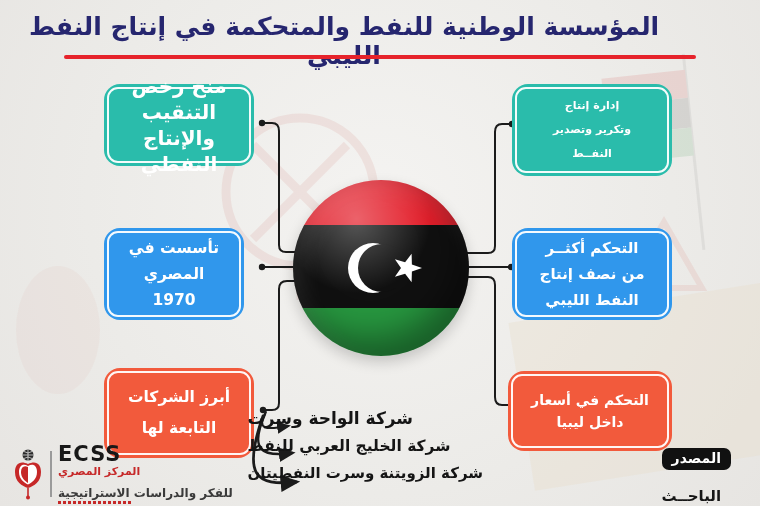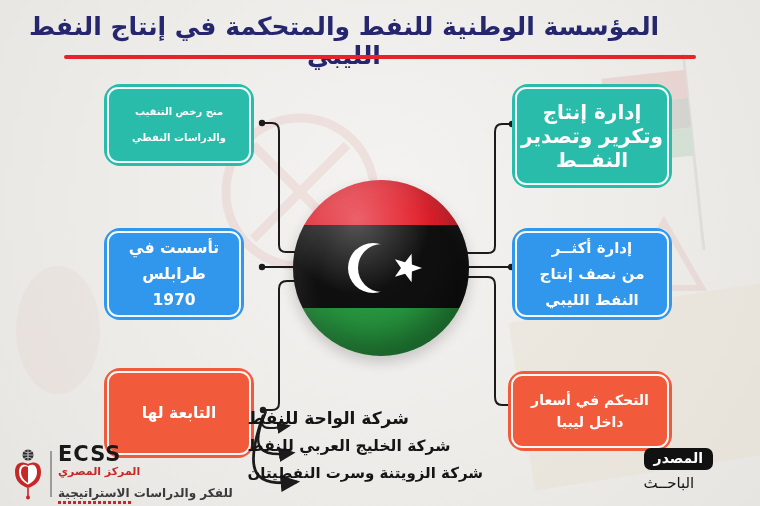--- a/index.html
+++ b/index.html
@@ -31,22 +31,22 @@
   }
   .box::before {
     content:""; position:absolute; inset:3px; border:2px solid rgba(255,255,255,.95);
     border-radius:11px; pointer-events:none;
   }
   .box span { display:block; position:relative; }
   .teal   { background:#2abcab; }
   .blue   { background:#3097ec; }
   .orange { background:#f25a3c; }
 
-  #box-tl { left:104px; top:84px;  width:150px; height:82px; font-size:10px;   line-height:26px; }
-  #box-tr { left:512px; top:84px;  width:160px; height:104px; font-size:20px; line-height:24px; }
+  #box-tl { left:104px; top:84px;  width:150px; height:82px; font-size:20px;   line-height:26px; }
+  #box-tr { left:512px; top:84px;  width:160px; height:92px; font-size:11px; line-height:24px; }
   #box-ml { left:104px; top:228px; width:140px; height:92px; font-size:15.5px; line-height:26px; }
   #box-mr { left:512px; top:228px; width:160px; height:92px; font-size:15px;   line-height:26px; }
   #box-bl { left:104px; top:368px; width:150px; height:90px; font-size:15.5px; line-height:31px; }
   #box-br { left:508px; top:371px; width:164px; height:80px; font-size:14px;   line-height:22px; }
 
   
   #sphere {
     position:absolute; left:293px; top:180px; width:176px; height:176px;
     border-radius:50%; z-index:3;
     background: linear-gradient(180deg,
@@ -66,26 +66,26 @@
   #companies {
     position:absolute; right:277px; top:408px; z-index:4;
     display:flex; flex-direction:column; align-items:flex-end; gap:9px;
     direction:rtl; color:#151515; font-weight:700;
   }
   #companies .c0 { font-size:17px; }
   #companies .c1 { font-size:15.5px; }
   #companies .c2 { font-size:15px; }
 
   
-  #source { position:absolute; right:47px; top:448px; z-index:4; text-align:left; direction:rtl; }
+  #source { position:absolute; right:29px; top:448px; z-index:4; text-align:left; direction:rtl; }
   #source .badge {
     display:inline-block; background:#111; color:#fff; font-weight:700; font-size:14px;
     padding:2px 10px 4px; border-radius:7px;
   }
-  #source .name { margin-top:4px; color:#161616; font-weight:400; font-size:15px; }
+  #source .name { margin-top:17px; color:#161616; font-weight:700; font-size:15px; }
 
   
   #logo {
     position:absolute; left:12px; top:446px; z-index:4;
     display:flex; align-items:center; gap:6px; height:56px;
   }
   #logo .emblem { width:32px; height:52px; }
   #logo .sep { width:2px; height:46px; background:#9a9a9a; }
   #logo .text { display:flex; flex-direction:column; align-items:flex-start; line-height:1; }
   #logo .acronym { font-size:21px; font-weight:800; letter-spacing:1px; color:#181818; }
@@ -144,56 +144,57 @@
       <path marker-end="url(#ah)" stroke-width="2.4" d="M265,414 C249,451 262,457 292,453"></path>
       <path marker-end="url(#ah)" stroke-width="2.8" d="M263,416 C242,476 256,486 296,482"></path>
     </g>
   </svg>
 
   <div class="title">المؤسسة الوطنية للنفط والمتحكمة في إنتاج النفط الليبي</div>
   <div class="title-rule"></div>
 
   <div id="box-tl" class="box teal">
     <span>منح رخص التنقيب</span>
-    <span>والدراسات النفطي</span>
+    <span>والإنتاج النفطي</span>
   </div>
   <div id="box-tr" class="box teal">
     <span>إدارة إنتاج</span>
     <span>وتكرير وتصدير</span>
     <span>النفــط</span>
   </div>
   <div id="box-ml" class="box blue">
     <span>تأسست في</span>
-    <span>طرابلس</span>
+    <span>المصري</span>
     <span>1970</span>
   </div>
   <div id="box-mr" class="box blue">
-    <span>إدارة أكثــر</span>
+    <span>التحكم أكثــر</span>
     <span>من نصف إنتاج</span>
     <span>النفط الليبي</span>
   </div>
   <div id="box-bl" class="box orange">
+    <span>أبرز الشركات</span>
     <span>التابعة لها</span>
   </div>
   <div id="box-br" class="box orange">
     <span>التحكم في أسعار</span>
     <span>داخل ليبيا</span>
   </div>
 
   <div id="sphere">
     <svg viewBox="0 0 176 176">
       <circle cx="80" cy="88" r="25" fill="#ffffff"></circle>
       <circle cx="89" cy="88" r="24" fill="#101010"></circle>
       <polygon fill="#ffffff" points="129,88 118.9,84.5 118.6,73.7 112.1,82.3 101.9,79.2 108,88 101.9,96.8 112.1,93.7 118.6,102.3 118.9,91.5"></polygon>
     </svg>
     <div class="shade"></div>
   </div>
 
   <div id="companies">
-    <div class="c0">شركة الواحة للنفط</div>
+    <div class="c0">شركة الواحة وسرت</div>
     <div class="c1">شركة الخليج العربي للنفط</div>
     <div class="c2">شركة الزويتنة وسرت النفطيتان</div>
   </div>
 
   <div id="source">
     <span class="badge">المصدر</span>
     <div class="name">الباحــث</div>
   </div>
 
   <div id="logo">

